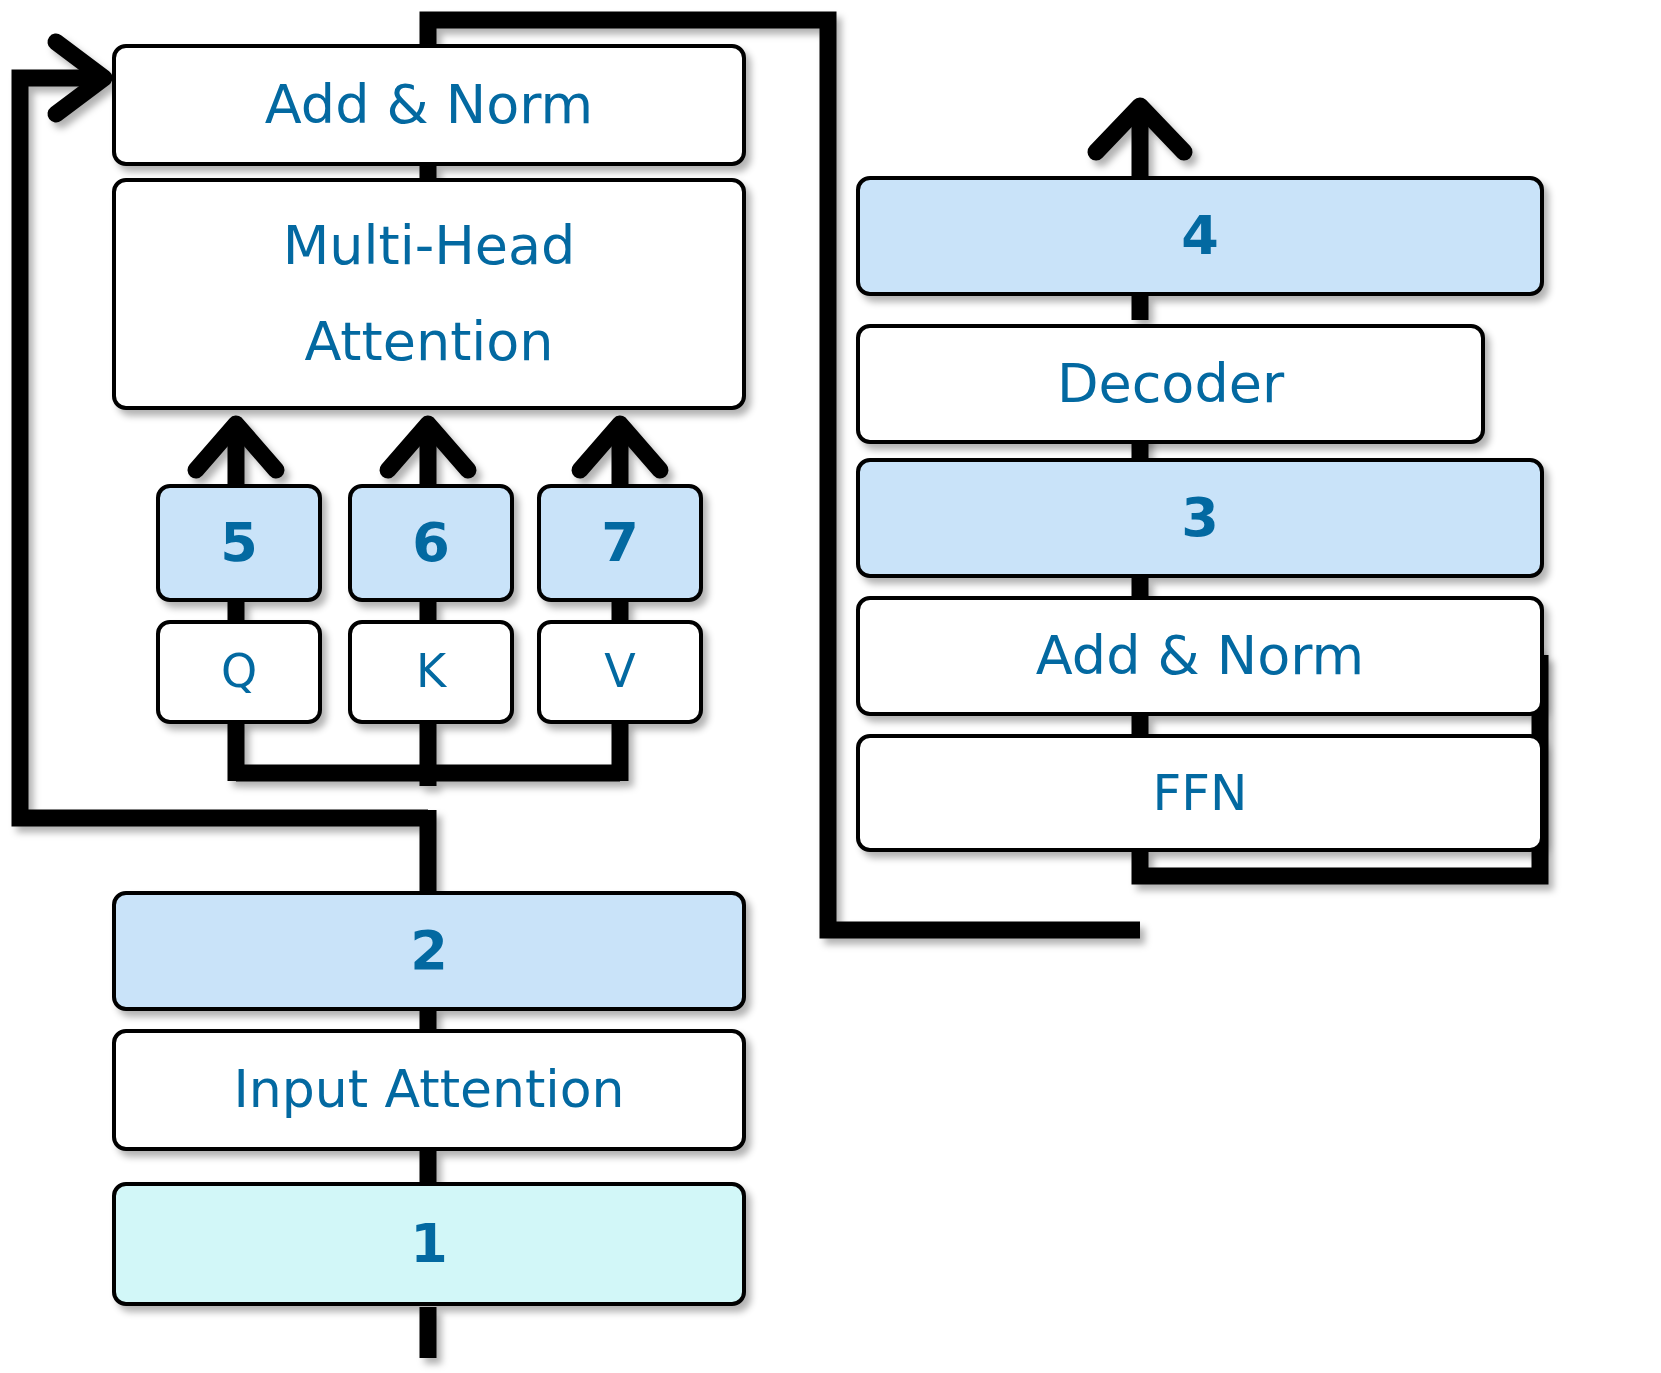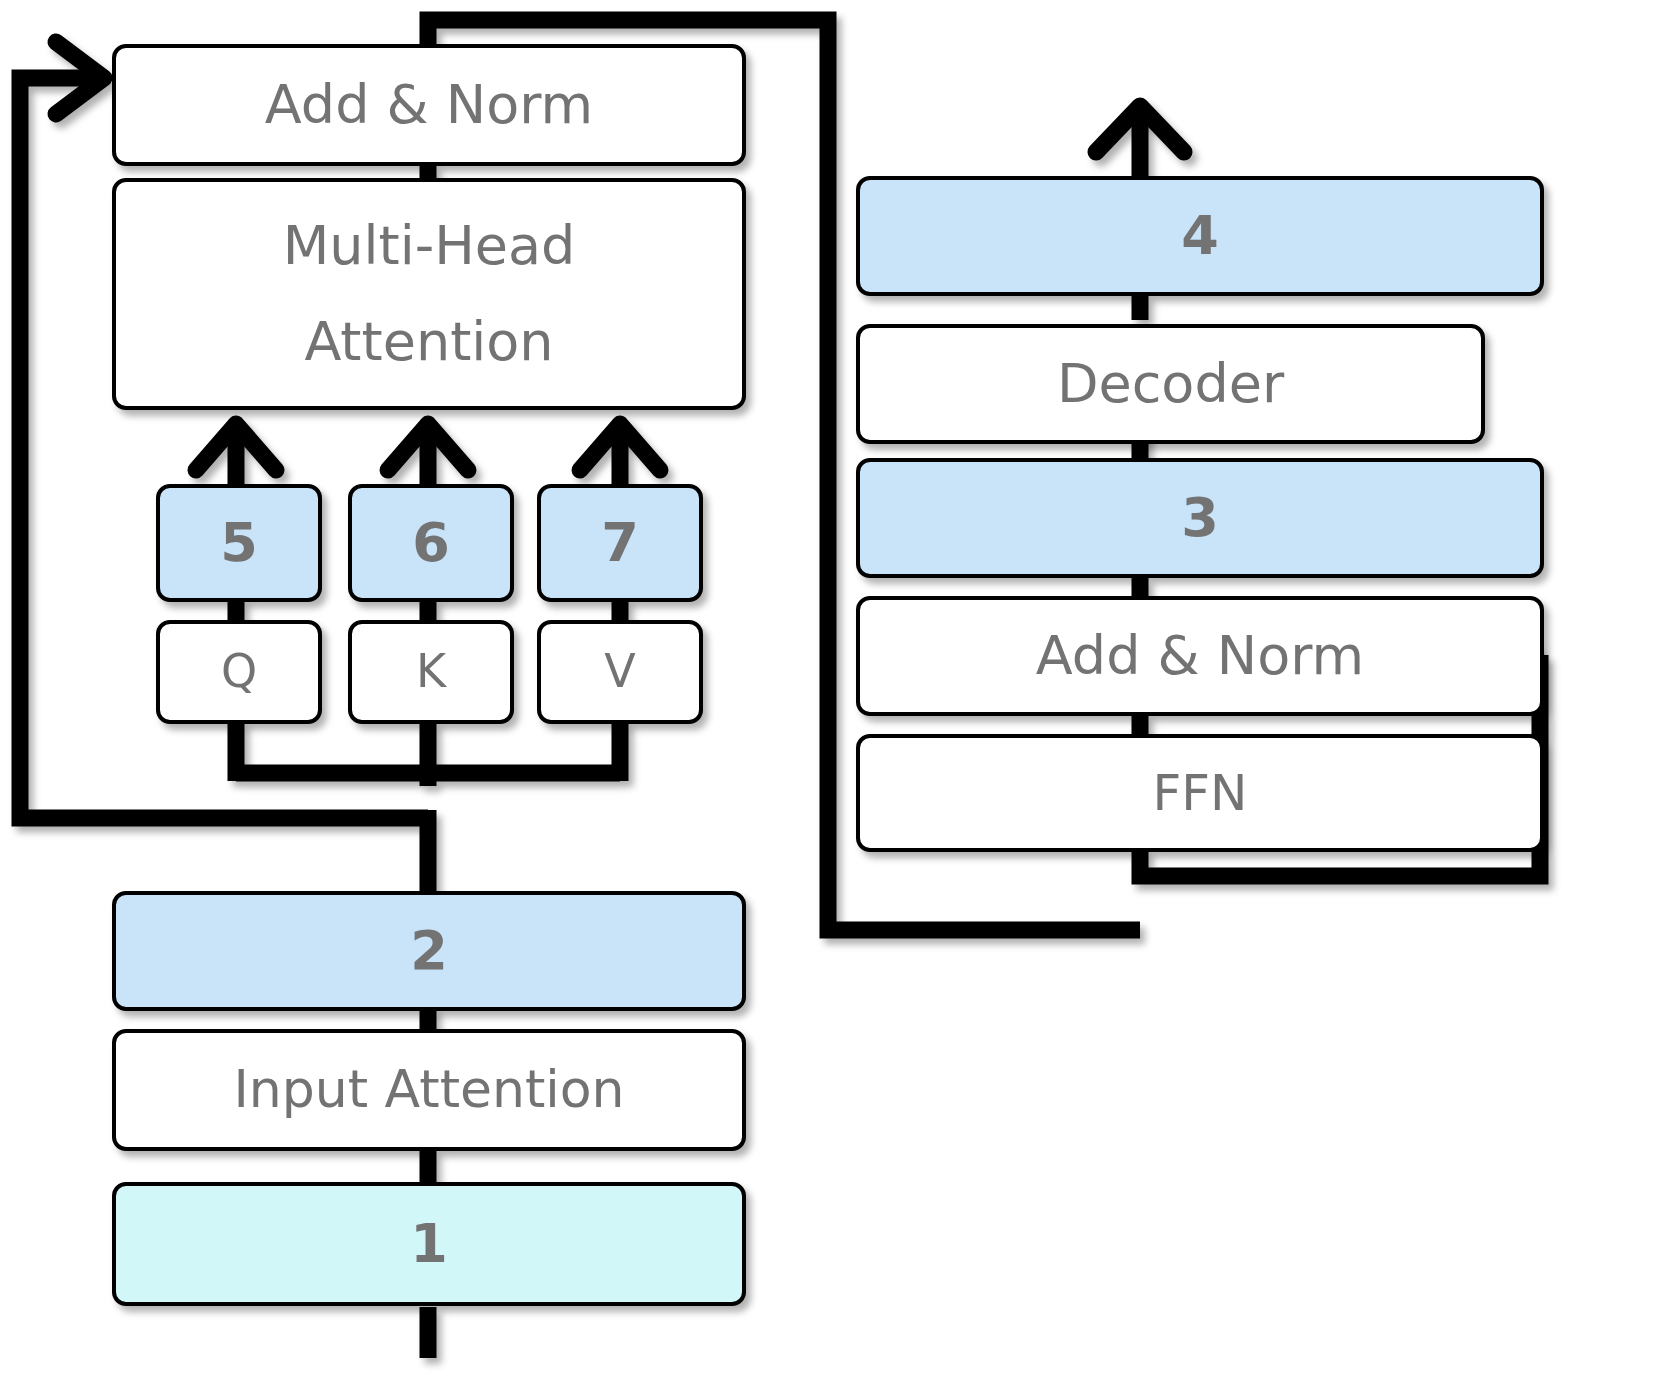--- a/index.html
+++ b/index.html
@@ -27,21 +27,21 @@
   .node {
     position: absolute;
     box-sizing: border-box;
     border: 4px solid #000000;
     border-radius: 14px;
     background: #ffffff;
     display: flex;
     align-items: center;
     justify-content: center;
     text-align: center;
-    color: #737373;
+    color: #0369a1;
     box-shadow: 5px 6px 7px rgba(0,0,0,0.30);
     z-index: 5;
     line-height: 1.30;
     padding: 0 6px;
   }
   .node.blue   { background: #c9e3f9; }
   .node.cyan   { background: #d2f7f8; }
   .node.num    { font-weight: 700; }
   .node.two-line {
     flex-direction: column;

